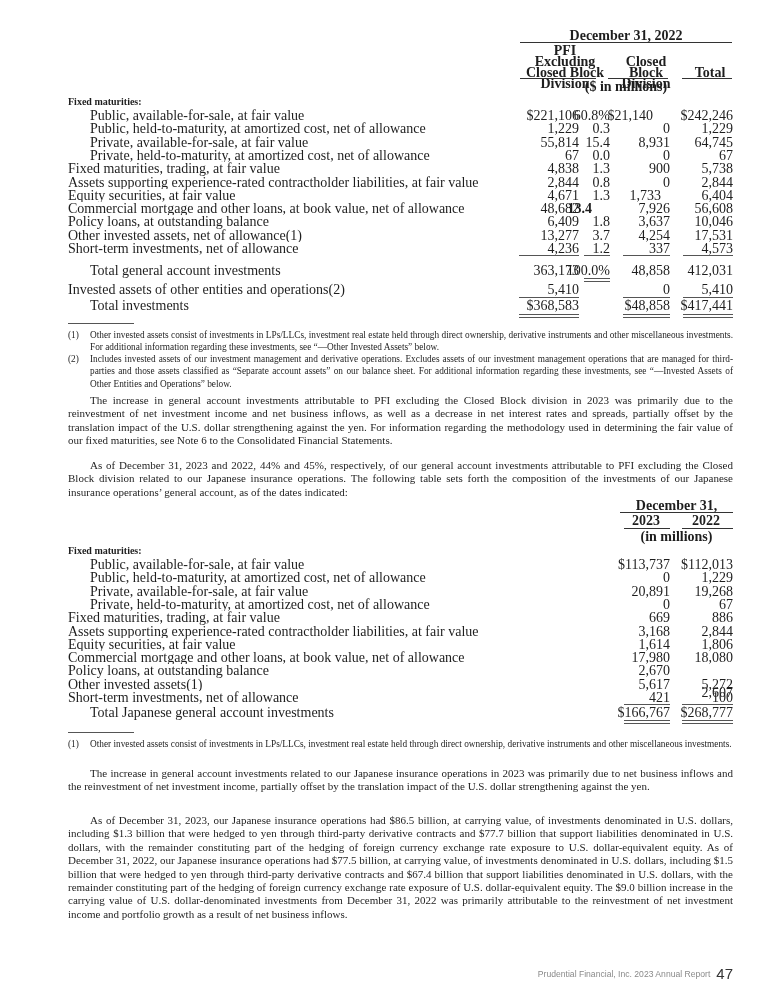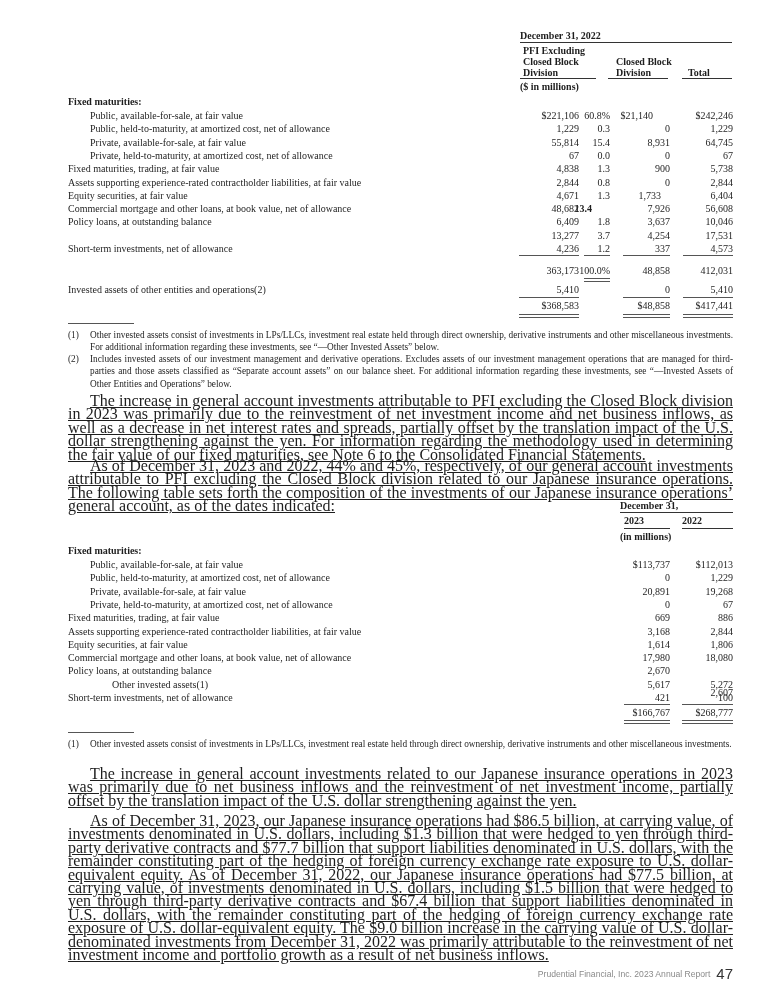--- a/index.html
+++ b/index.html
@@ -5,42 +5,42 @@
   html, body { margin: 0; padding: 0; background: #ffffff; }
   body {
     width: 768px; height: 1004px; position: relative; overflow: hidden;
     font-family: "Liberation Serif", "DejaVu Serif", serif;
     color: #1e1e1e;
   }
   .page { position: absolute; left: 68px; top: 0; width: 665px; }
 
   
   .t-abs { position: absolute; }
-  .hdr-bold { font-weight: bold; font-size: 10px; line-height: 11px; }
+  .hdr-bold { font-weight: bold; font-size: 14px; line-height: 11px; text-align: center; }
   .rule { position: absolute; height: 0; border-top: 1.4px solid #333; }
   .rule-thin { position: absolute; height: 0; border-top: 1px solid #555; }
   .dbl { position: absolute; height: 2px; border-top: 1px solid #555; border-bottom: 1px solid #555; }
 
-  .row { position: absolute; left: 0; height: 14px; font-size: 10px; line-height: 14px; white-space: nowrap; }
+  .row { position: absolute; left: 0; height: 14px; font-size: 14px; line-height: 14px; white-space: nowrap; }
   .label { position: absolute; left: 0; overflow: hidden; white-space: nowrap; }
   .label .txt { background: #fff; padding-right: 3px; }
   .label::after {
     content: ". . . . . . . . . . . . . . . . . . . . . . . . . . . . . . . . . . . . . . . . . . . . . . . . . . . . . . . . . . . . . . . . . . . . . . . . . . . . . . . . . . . . . . . . . . . . . . . . . . . . . . . . . . . . . . . . . . . . . . . . . . . . . . . . . . . . . . . . . . . .";
     position: absolute; left: 0; top: 0; z-index: -1; letter-spacing: 0.5px; color: #333;
   }
   .label .txt { position: relative; z-index: 1; }
   .ind { padding-left: 22px; }
   .num { position: absolute; text-align: right; }
   .section-title { position: absolute; font-weight: bold; font-size: 10px; line-height: 14px; }
 
   
   .fn { position: absolute; left: 0; width: 665px; font-size: 9.3px; line-height: 12.3px; text-align: justify; }
   .fn .mk { position: absolute; left: 0; }
   .fn .body { display: block; margin-left: 22px; }
-  .para { position: absolute; left: 0; width: 665px; font-size: 16px; line-height: 13.4px; text-align: justify; text-indent: 22px; text-decoration: underline; }
+  .para { position: absolute; left: 0; width: 665px; font-size: 11px; line-height: 13.4px; text-align: justify; text-indent: 22px; }
   .fn-rule { position: absolute; left: 0; width: 66px; border-top: 1px solid #555; }
 
   .footer { position: absolute; right: 35px; top: 965px; font-family: "Liberation Sans", "DejaVu Sans", sans-serif; color: #8a8a8a; font-size: 8.6px; }
   .footer .pg { color: #333; font-size: 15px; margin-left: 6px; vertical-align: -2px; }
 </style>
 </head>
 <body>
 
 <div class="page">
 
@@ -125,58 +125,61 @@
           <div class="num" style="right:0;">56,608</div>
         </div>
         <div class="row" style="top: 215.4px; width: 665px;">
           <div class="label" style="width:448px;"><span class="txt">Policy loans, at outstanding balance</span></div>
           <div class="num" style="right:154px;">6,409</div>
           <div class="num" style="right:123px;">1.8</div>
           <div class="num" style="right:63px;">3,637</div>
           <div class="num" style="right:0;">10,046</div>
         </div>
         <div class="row" style="top: 228.7px; width: 665px;">
+          <div class="label" style="width:448px;"><span class="txt">Other invested assets, net of allowance(1)</span></div>
           <div class="num" style="right:154px;">13,277</div>
           <div class="num" style="right:123px;">3.7</div>
           <div class="num" style="right:63px;">4,254</div>
           <div class="num" style="right:0;text-align:center;">17,531</div>
         </div>
         <div class="row" style="top: 242px; width: 665px;">
           <div class="label" style="width:448px;"><span class="txt">Short-term investments, net of allowance</span></div>
           <div class="num" style="right:154px;">4,236</div>
           <div class="num" style="right:123px;">1.2</div>
           <div class="num" style="right:63px;">337</div>
           <div class="num" style="right:0;">4,573</div>
         </div>
       </div>
 
     <div class="rule-thin" style="left:451px; top:255px; width:60px;"></div>
     <div class="rule-thin" style="left:516px; top:255px; width:26px;"></div>
     <div class="rule-thin" style="left:555px; top:255px; width:47px;"></div>
     <div class="rule-thin" style="left:615px; top:255px; width:50px;"></div>
 
     <div class="row" style="top:264px; width:665px;">
+      <div class="label" style="width:448px; padding-left:22px;"><span class="txt">Total general account investments</span></div>
       <div class="num" style="right:154px;">363,173</div>
       <div class="num" style="right:123px;">100.0%</div>
       <div class="num" style="right:63px;">48,858</div>
       <div class="num" style="right:0;">412,031</div>
     </div>
     <div class="dbl" style="left:516px; top:278px; width:26px;"></div>
 
     <div class="row" style="top:283px; width:665px;">
       <div class="label" style="width:448px;"><span class="txt">Invested assets of other entities and operations(2)</span></div>
       <div class="num" style="right:154px;">5,410</div>
       <div class="num" style="right:63px;">0</div>
       <div class="num" style="right:0;">5,410</div>
     </div>
     <div class="rule-thin" style="left:451px; top:297px; width:60px;"></div>
     <div class="rule-thin" style="left:555px; top:297px; width:47px;"></div>
     <div class="rule-thin" style="left:615px; top:297px; width:50px;"></div>
 
     <div class="row" style="top:299px; width:665px;">
+      <div class="label" style="width:448px; padding-left:22px;"><span class="txt">Total investments</span></div>
       <div class="num" style="right:154px;">$368,583</div>
       <div class="num" style="right:63px;">$48,858</div>
       <div class="num" style="right:0;">$417,441</div>
     </div>
     <div class="dbl" style="left:451px; top:314px; width:60px;"></div>
     <div class="dbl" style="left:555px; top:314px; width:47px;"></div>
     <div class="dbl" style="left:615px; top:314px; width:50px;"></div>
   </div>
 
   <div class="fn-rule" style="top:323px;"></div>
@@ -243,34 +246,35 @@
           <div class="label" style="width:548px;"><span class="txt">Commercial mortgage and other loans, at book value, net of allowance</span></div>
           <div class="num" style="right:63px;">17,980</div>
           <div class="num" style="right:0;">18,080</div>
         </div>
         <div class="row" style="top: 664.4px; width: 665px;">
           <div class="label" style="width:548px;"><span class="txt">Policy loans, at outstanding balance</span></div>
           <div class="num" style="right:63px;">2,670</div>
           <div class="num" style="right:0;margin-top:22px;">2,607</div>
         </div>
         <div class="row" style="top: 677.7px; width: 665px;">
-          <div class="label" style="width:548px;margin-left:44px;"><span class="txt">Other invested assets(1)</span></div>
+          <div class="label" style="width:548px;"><span class="txt">Other invested assets(1)</span></div>
           <div class="num" style="right:63px;">5,617</div>
           <div class="num" style="right:0;">5,272</div>
         </div>
         <div class="row" style="top: 691px; width: 665px;">
           <div class="label" style="width:548px;"><span class="txt">Short-term investments, net of allowance</span></div>
           <div class="num" style="right:63px;">421</div>
           <div class="num" style="right:0;">100</div>
         </div>
       </div>
 
     <div class="rule-thin" style="left:556px; top:704px; width:46px;"></div>
     <div class="rule-thin" style="left:614px; top:704px; width:51px;"></div>
     <div class="row" style="top:706px; width:665px;">
+      <div class="label" style="width:548px; padding-left:22px;"><span class="txt">Total Japanese general account investments</span></div>
       <div class="num" style="right:63px;">$166,767</div>
       <div class="num" style="right:0;">$268,777</div>
     </div>
     <div class="dbl" style="left:556px; top:720px; width:46px;"></div>
     <div class="dbl" style="left:614px; top:720px; width:51px;"></div>
   </div>
 
   <div class="fn-rule" style="top:732px;"></div>
   <div class="fn" style="top:738px;">
     <span class="mk">(1)</span>

